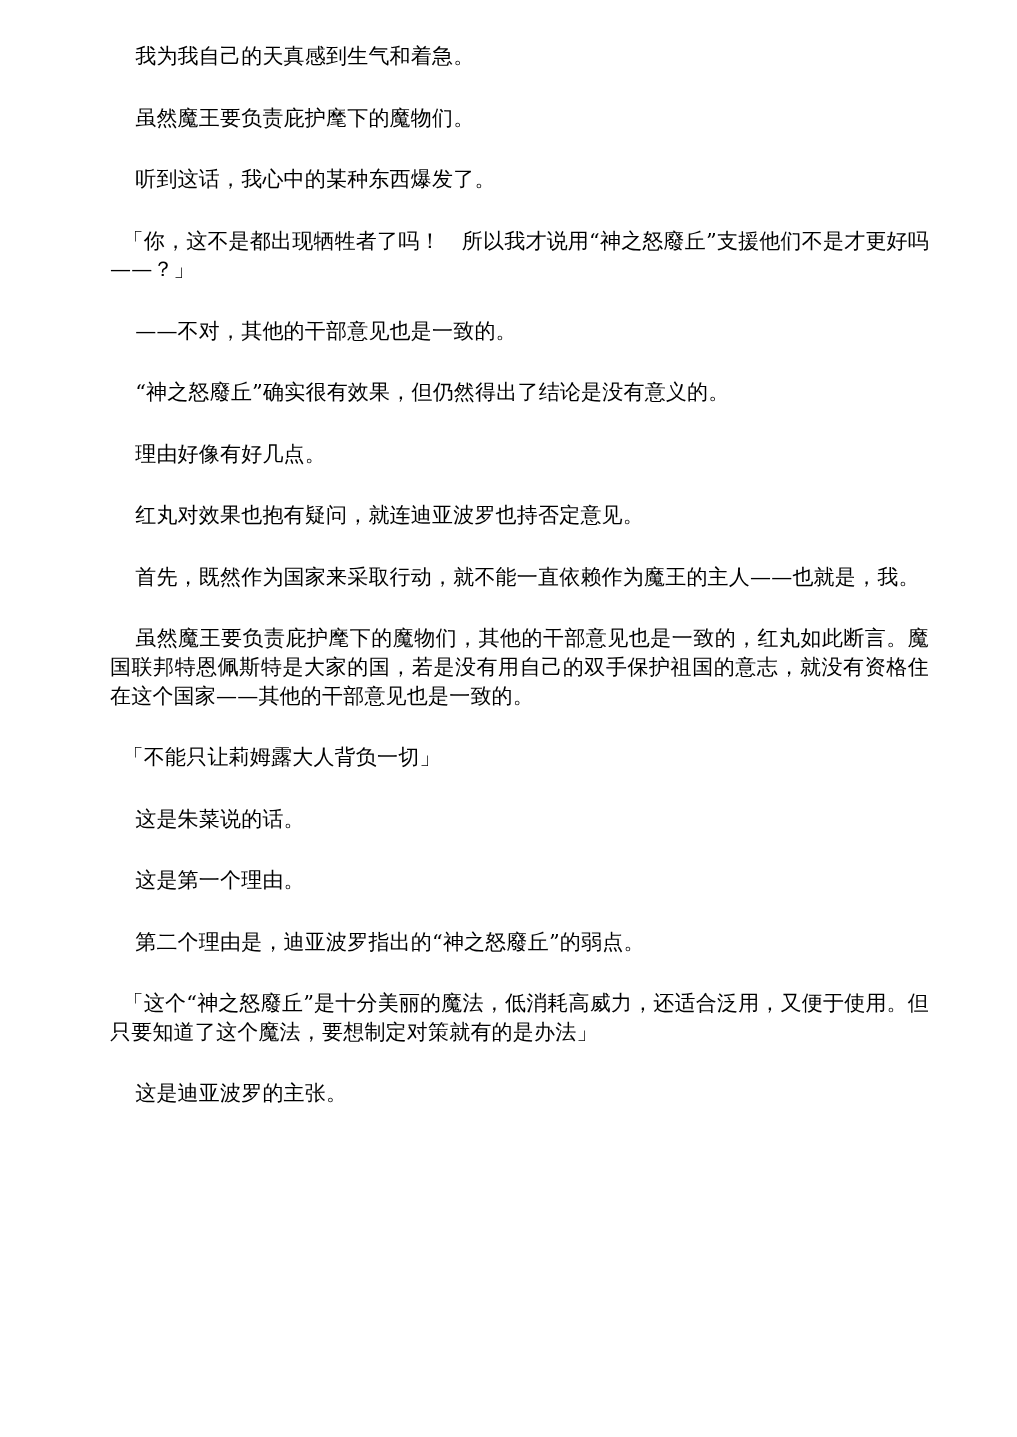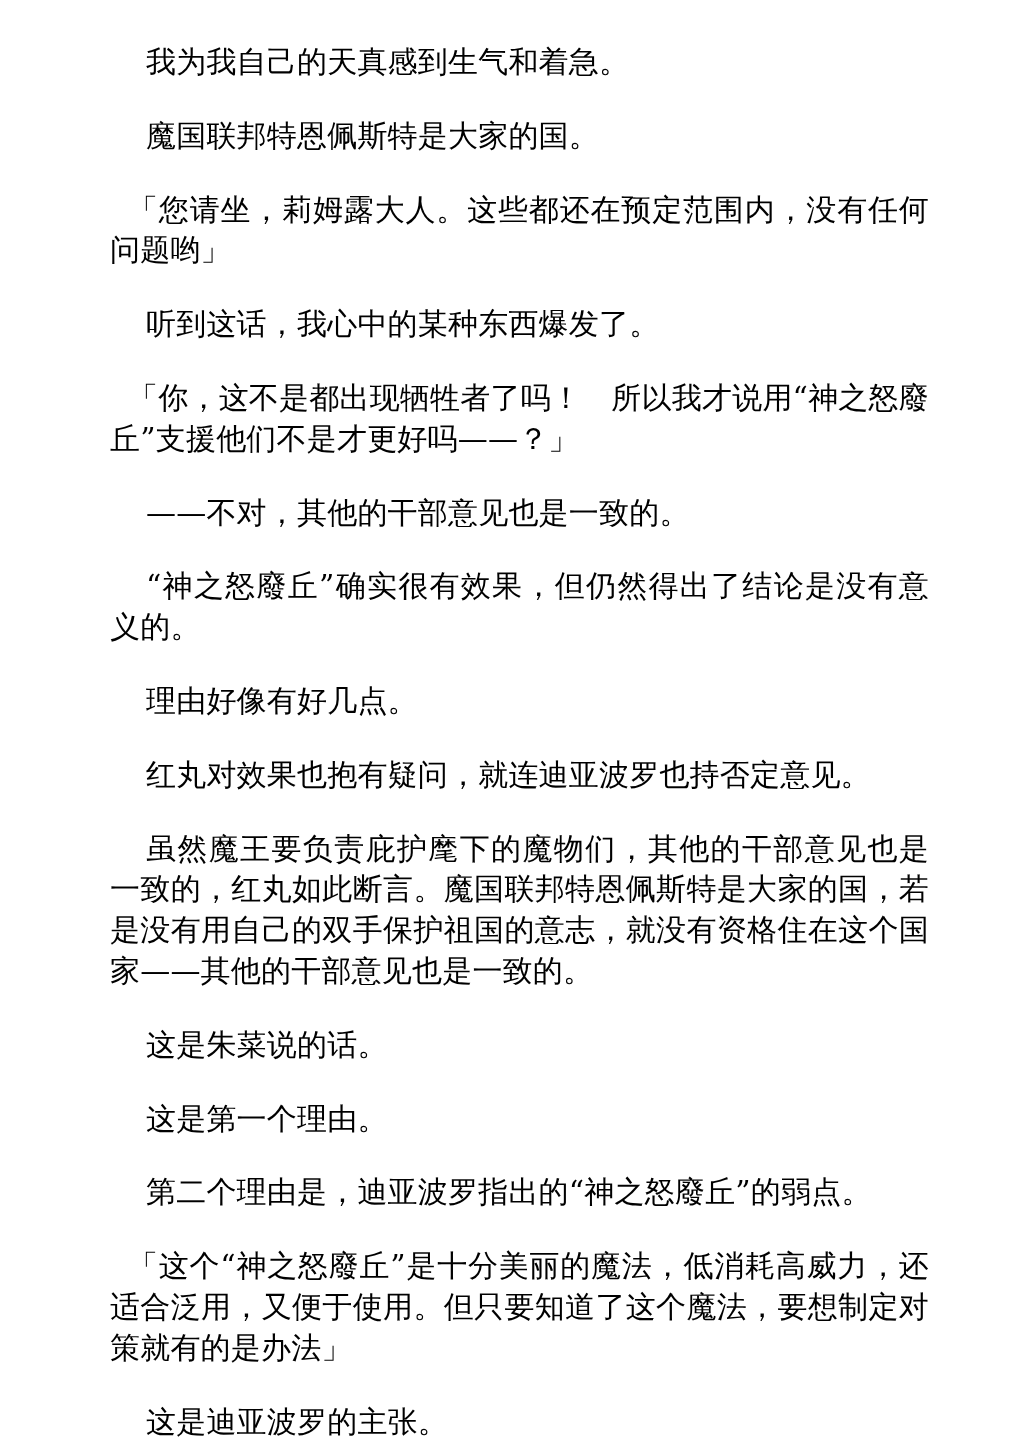--- a/index.html
+++ b/index.html
@@ -19,48 +19,49 @@
     min-height: 1437px;
     box-sizing: border-box;
     padding: 42px 88px 40px 110px;
     background: #ffffff;
   }
   .doc-body {
     display: block;
   }
   p.para {
     margin: 0 0 33px 0;
-    font-size: 30px;
+    font-size: 21px;
     line-height: 1.36;
     text-align: justify;
     text-indent: 1.2em;
     letter-spacing: 0.2px;
     word-break: break-all;
   }
   p.para.quote {
     text-indent: 0.6em;
   }
   p.para:last-child {
     margin-bottom: 0;
   }
 </style>
 </head>
 <body>
 
 <div class="page">
   <div class="doc-body">
       <p class="para">我为我自己的天真感到生气和着急。</p>
-      <p class="para">魔国联邦特恩佩斯特是大家的国。</p>
-      <p class="para quote">「您请坐，莉姆露大人。这些都还在预定范围内，没有任何问题哟」</p>
+      <p class="para">虽然魔王要负责庇护麾下的魔物们。</p>
       <p class="para">听到这话，我心中的某种东西爆发了。</p>
       <p class="para quote">「你，这不是都出现牺牲者了吗！　所以我才说用“神之怒廢丘”支援他们不是才更好吗——？」</p>
       <p class="para">——不对，其他的干部意见也是一致的。</p>
       <p class="para">“神之怒廢丘”确实很有效果，但仍然得出了结论是没有意义的。</p>
       <p class="para">理由好像有好几点。</p>
       <p class="para">红丸对效果也抱有疑问，就连迪亚波罗也持否定意见。</p>
+      <p class="para">首先，既然作为国家来采取行动，就不能一直依赖作为魔王的主人——也就是，我。</p>
       <p class="para">虽然魔王要负责庇护麾下的魔物们，其他的干部意见也是一致的，红丸如此断言。魔国联邦特恩佩斯特是大家的国，若是没有用自己的双手保护祖国的意志，就没有资格住在这个国家——其他的干部意见也是一致的。</p>
+      <p class="para quote">「不能只让莉姆露大人背负一切」</p>
       <p class="para">这是朱菜说的话。</p>
       <p class="para">这是第一个理由。</p>
       <p class="para">第二个理由是，迪亚波罗指出的“神之怒廢丘”的弱点。</p>
       <p class="para quote">「这个“神之怒廢丘”是十分美丽的魔法，低消耗高威力，还适合泛用，又便于使用。但只要知道了这个魔法，要想制定对策就有的是办法」</p>
       <p class="para">这是迪亚波罗的主张。</p>
     </div>
 </div>
 
 </body></html>

